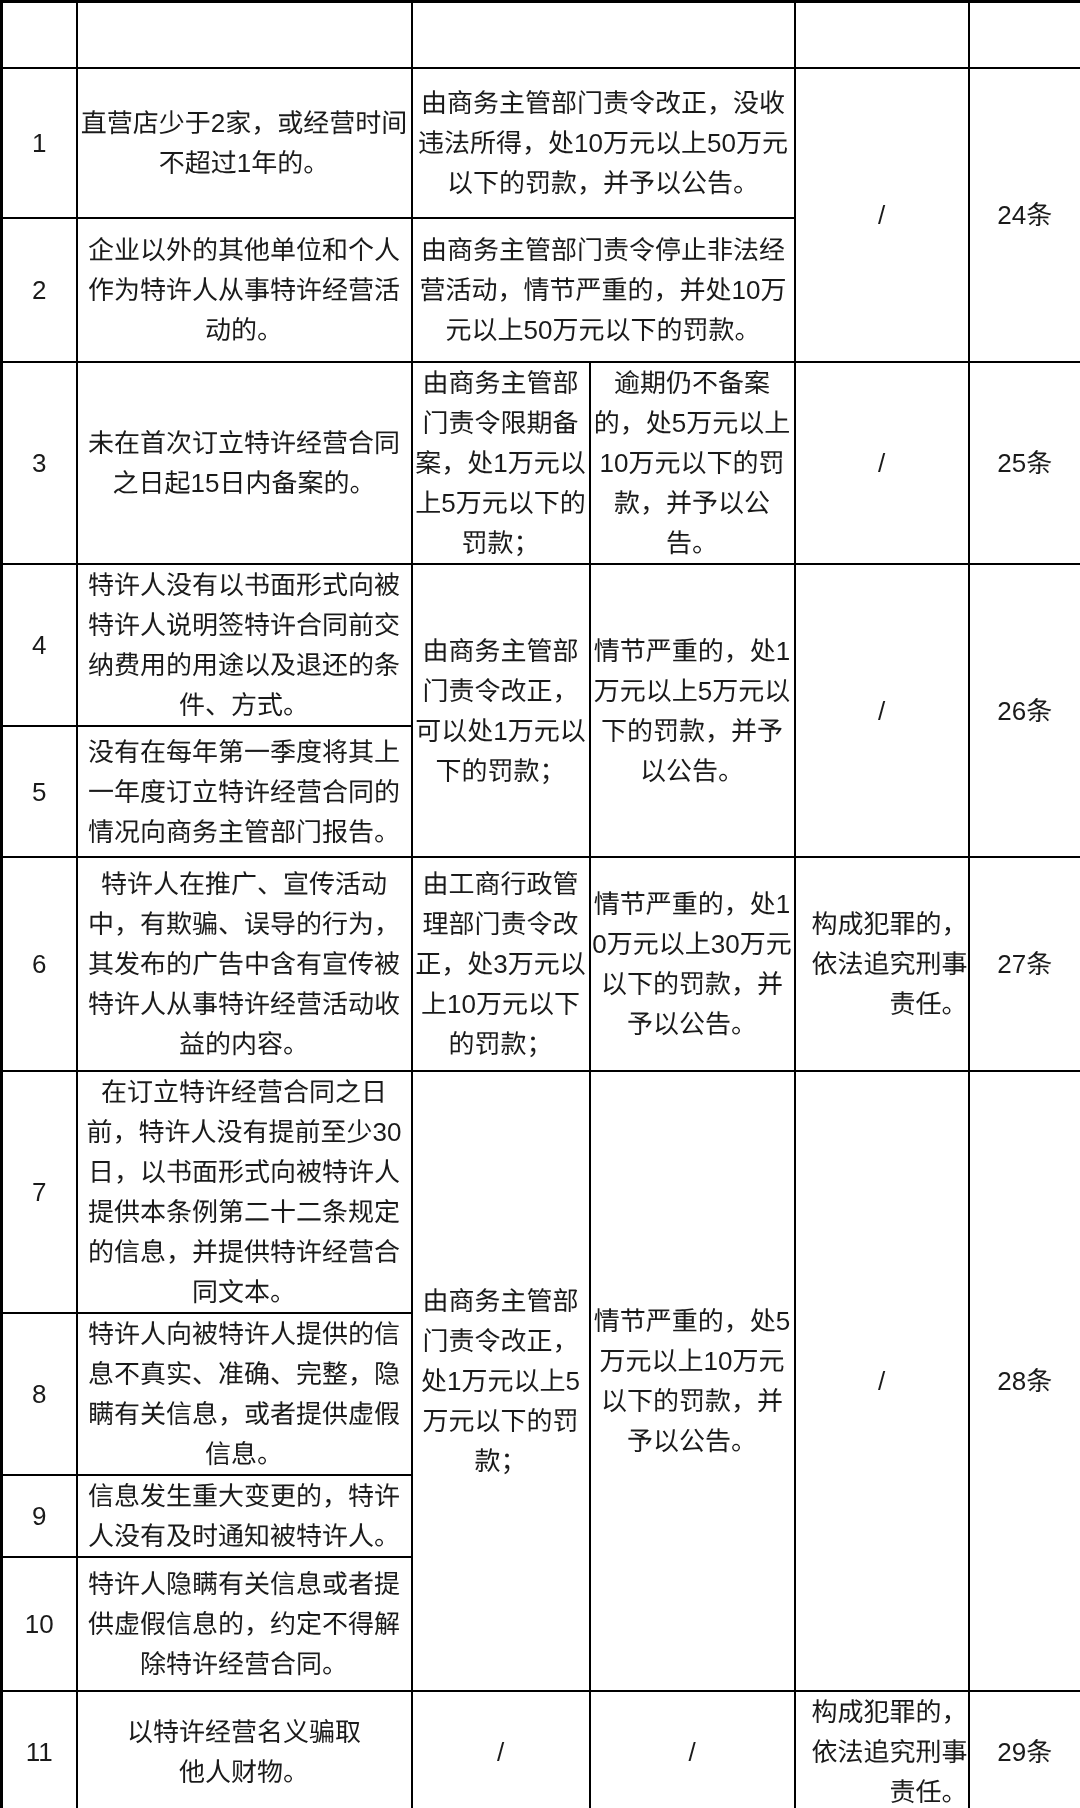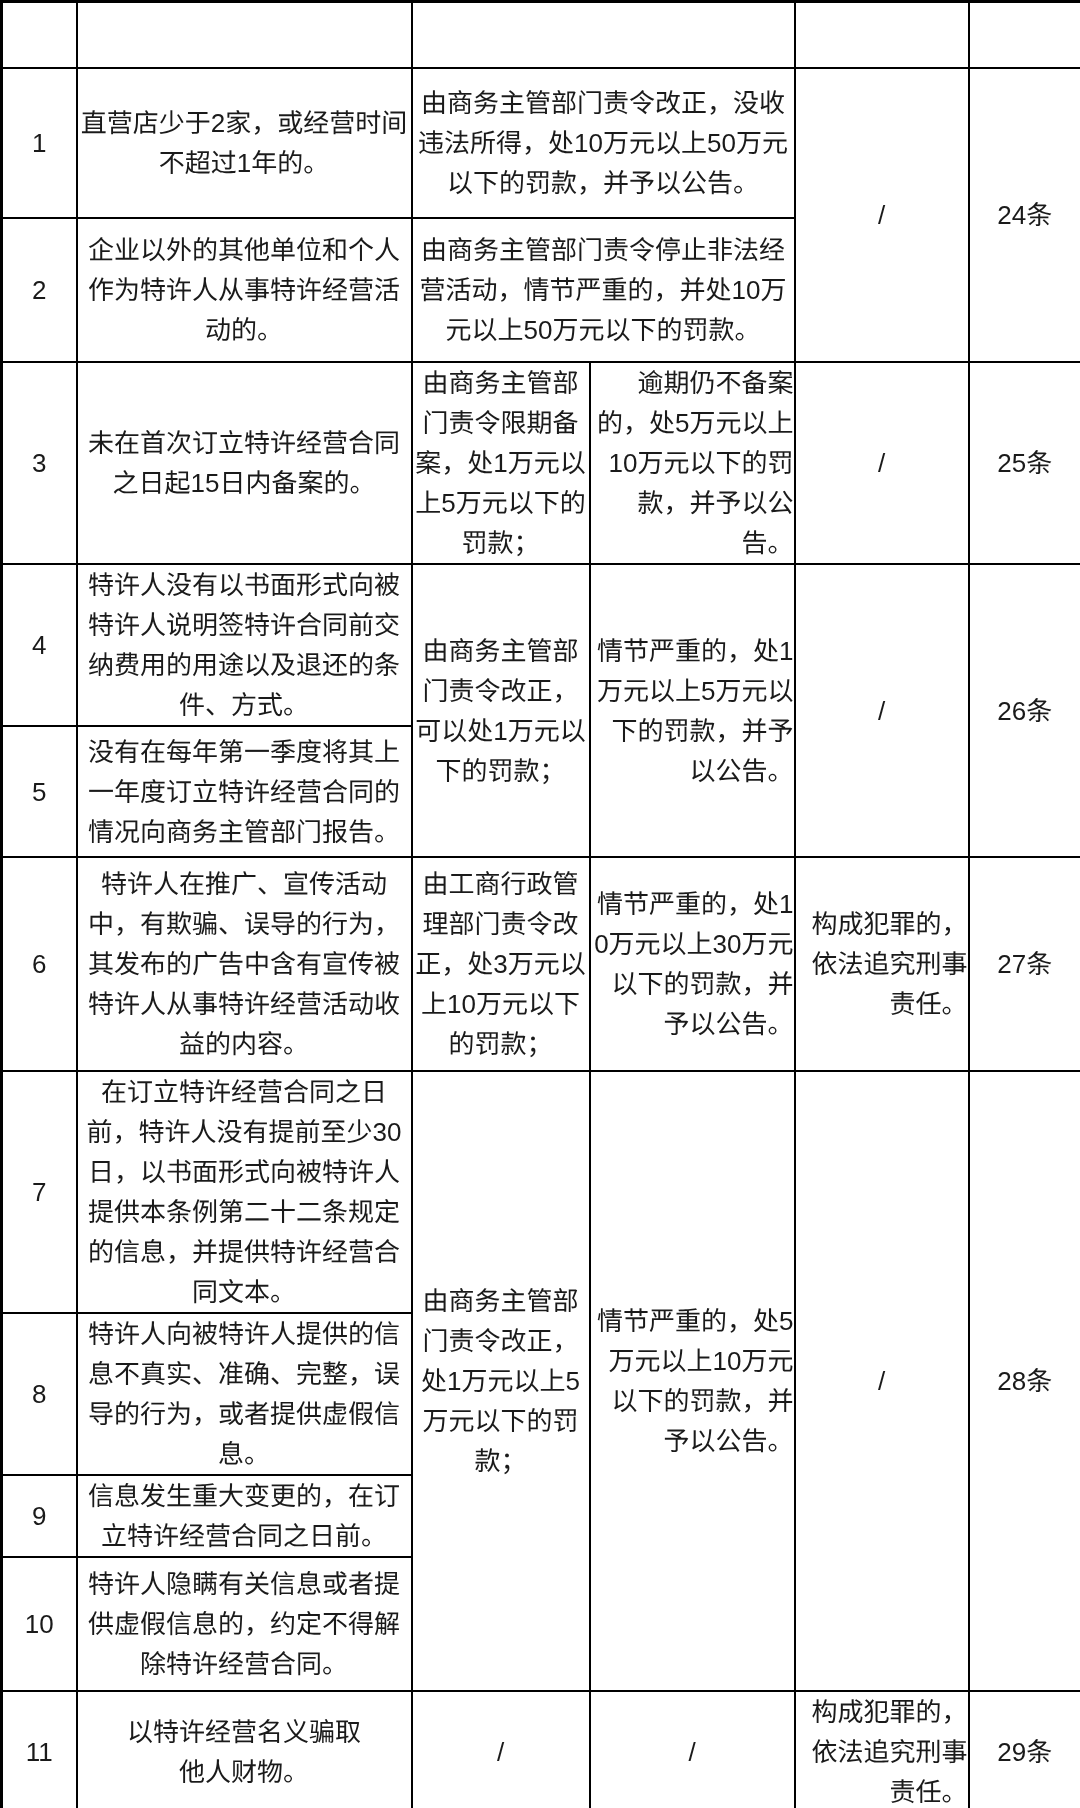--- a/index.html
+++ b/index.html
@@ -32,21 +32,21 @@
     font-weight:bold;
     font-size:29px;
     text-align:center;
     height:64px;
     letter-spacing:1px;
   }
   .num{text-align:center;font-size:26px;}
   .behavior{text-align:center;padding:8px 20px;white-space:pre-line;}
   .admin-full{text-align:center;padding:8px 13px;}
   .admin-a{text-align:center;padding:8px 10px;}
-  .admin-b{text-align:right;padding:8px 13px;}
+  .admin-b{text-align:center;padding:8px 13px;}
   .crim-text{text-align:right;padding:8px 11px;}
   .slash{text-align:center;font-size:27px;}
   .basis{text-align:center;margin-left:44px;}
   
   .h1{height:150px;} .h2{height:144px;} .h3{height:200px;} .h4{height:160px;}
   .h5{height:131px;} .h6{height:214px;} .h7{height:240px;} .h8{height:139px;}
   .h9{height:82px;}  .h10{height:134px;} .h11{height:122px;}
 </style>
 </head>
 <body>
@@ -123,26 +123,26 @@
       <td class="num">7</td>
       <td class="behavior">在订立特许经营合同之日前，特许人没有提前至少30日，以书面形式向被特许人提供本条例第二十二条规定的信息，并提供特许经营合同文本。</td>
       <td rowspan="4" class="admin-a">由商务主管部门责令改正，处1万元以上5万元以下的罚款；</td>
       <td rowspan="4" class="admin-b">情节严重的，处5万元以上10万元以下的罚款，并予以公告。</td>
       <td rowspan="4" class="slash">/</td>
       <td rowspan="4" class="basis">28条</td>
     </tr>
 
     <tr class="h8">
       <td class="num">8</td>
-      <td class="behavior">特许人向被特许人提供的信息不真实、准确、完整，误导的行为，或者提供虚假信息。</td>
+      <td class="behavior">特许人向被特许人提供的信息不真实、准确、完整，隐瞒有关信息，或者提供虚假信息。</td>
     </tr>
 
     <tr class="h9">
       <td class="num">9</td>
-      <td class="behavior">信息发生重大变更的，在订立特许经营合同之日前。</td>
+      <td class="behavior">信息发生重大变更的，特许人没有及时通知被特许人。</td>
     </tr>
 
     <tr class="h10">
       <td class="num">10</td>
       <td class="behavior">特许人隐瞒有关信息或者提供虚假信息的，约定不得解除特许经营合同。</td>
     </tr>
 
     <tr class="h11">
       <td class="num">11</td>
       <td class="behavior">以特许经营名义骗取

